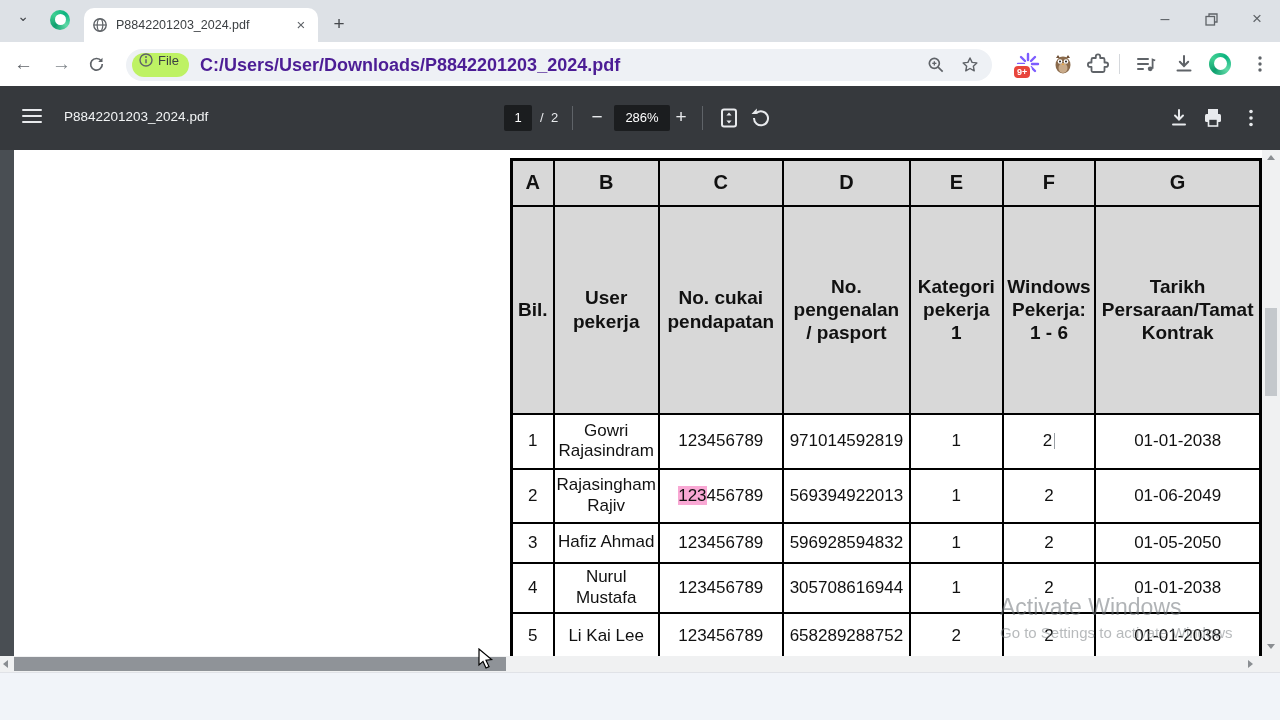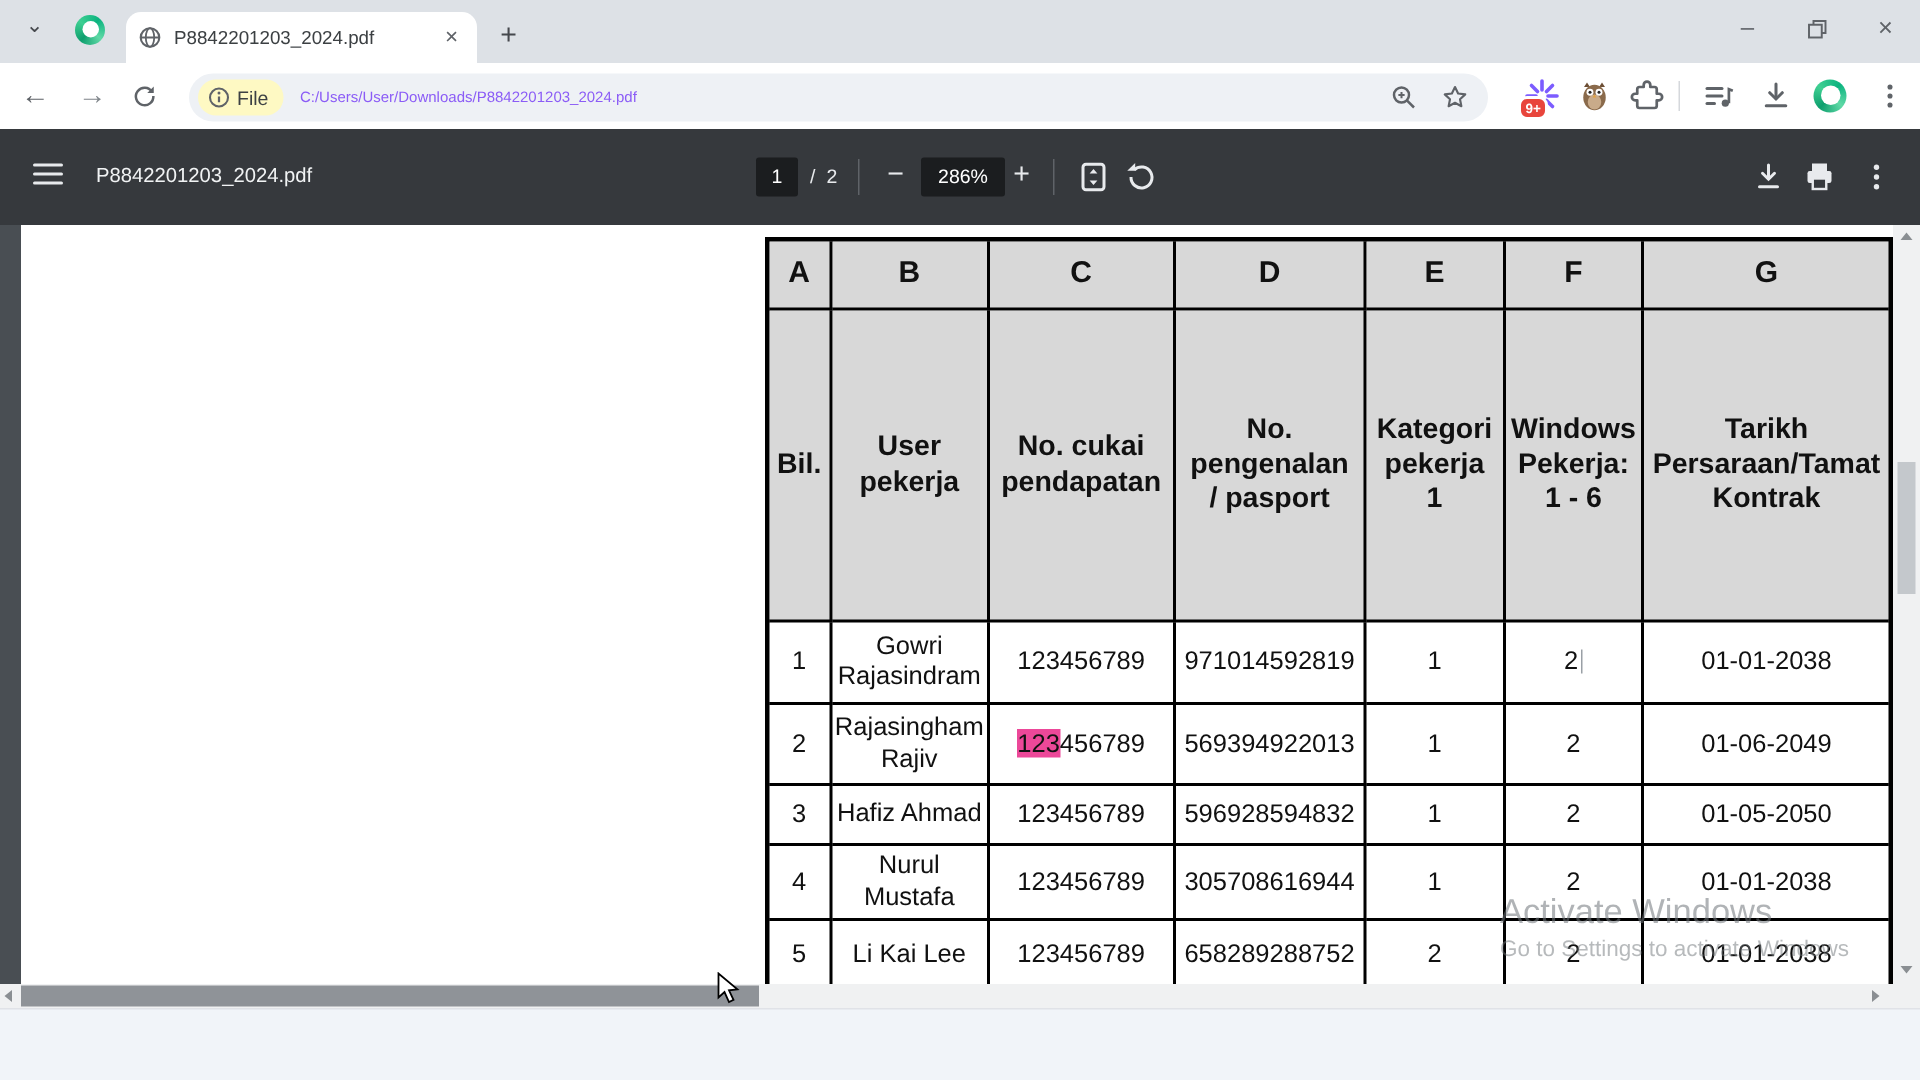--- a/index.html
+++ b/index.html
@@ -18,24 +18,24 @@
     font-size:19px;line-height:26px;text-align:center;border-radius:50%;}
   .winctl{position:absolute;top:0;height:38px;width:42px;display:flex;align-items:center;
     justify-content:center;color:#5f6368;}
   .swirl{border-radius:50%;background:conic-gradient(from 40deg,#0bb37f,#5fd9a6,#0e9f6e,#3ecf92,#0bb37f);position:relative;}
   .swirl::after{content:"";position:absolute;left:5px;top:4px;right:4px;bottom:5px;background:#fff;border-radius:50%;}
   
   #navbar{position:absolute;left:0;top:42px;width:1280px;height:44px;background:#ffffff;}
   .navglyph{font-size:19px;color:#5f6368;}
   .pill{position:absolute;left:126px;top:7px;width:866px;height:32px;background:#eef1f5;
     border-radius:16px;display:flex;align-items:center;}
-  .chip{display:flex;align-items:center;background:#fef9c3;border-radius:13px;height:24px;
+  .chip{display:flex;align-items:flex-start;background:#bef264;border-radius:13px;height:24px;
     padding:0 10px 0 7px;margin-left:6px;}
   .chip-label{font-size:13px;color:#3c4043;margin-left:5px;}
-  .url{font-size:10px;color:#8b5cf6;margin-left:11px;flex:1;}
+  .url{font-size:18px;color:#4c1d95;margin-left:11px;flex:1;font-weight:bold;}
   .exticon{position:absolute;top:10px;width:24px;height:24px;}
   .badge9{position:absolute;left:-4px;bottom:-4px;background:#e8453c;color:#fff;font-size:9px;
     font-weight:bold;border-radius:6px;padding:1px 3px;border:2px solid #fff;}
   
   #pdfbar{position:absolute;left:0;top:86px;width:1280px;height:64px;background:#36393d;color:#e8eaed;}
   .pdftitle{position:absolute;left:64px;top:23px;font-size:13.5px;font-weight:500;color:#f1f3f4;}
   .hamburger{position:absolute;left:22px;top:23px;width:20px;}
   .hamburger div{height:2px;background:#e8eaed;margin-bottom:4px;border-radius:1px;}
   .darkbox{background:#1b1d1f;color:#fff;text-align:center;border-radius:2px;}
   .toolsep{position:absolute;top:20px;width:1px;height:24px;background:#5f6368;}
@@ -44,21 +44,21 @@
   #viewer{position:absolute;left:0;top:150px;width:1280px;height:506px;background:#494e53;}
   #page{position:absolute;left:14px;top:0;width:1248px;height:506px;background:#fff;overflow:hidden;}
   table.sheet{position:absolute;left:496px;top:8px;border-collapse:collapse;table-layout:fixed;}
   table.sheet td{border:2px solid #000;text-align:center;vertical-align:middle;padding:0 2px;
     font-size:17px;color:#111;background:#fff;overflow:hidden;}
   table.sheet td.hd{background:#d8d8d8;font-weight:bold;font-size:19px;line-height:1.22;}
   table.sheet td.letter{background:#d8d8d8;font-weight:bold;font-size:20px;}
   table.sheet{border:3px solid #000;}
   .hl span{display:block;}
   .namecell{font-size:16px;line-height:1.18;}
-  .sel{background:#ec4899;}
+  .sel{background:#f9a8d4;}
   .caret{display:inline-block;width:1px;height:16px;background:#9aa0a6;vertical-align:-3px;margin-left:2px;}
   .wm{position:absolute;color:rgba(112,117,122,0.55);pointer-events:none;white-space:nowrap;}
   
   #hscroll{position:absolute;left:0;top:656px;width:1262px;height:16px;background:#f0f1f2;}
   #hthumb{position:absolute;left:14px;top:1px;width:492px;height:14px;background:#8f9398;}
   .sb-arrow{position:absolute;width:0;height:0;}
   #vscroll{position:absolute;left:1262px;top:150px;width:18px;height:522px;background:#f0f1f2;}
   #vthumb{position:absolute;left:3px;top:158px;width:12px;height:88px;background:#c4c8cc;}
   
   #taskbar{position:absolute;left:0;top:672px;width:1280px;height:48px;background:#f1f4f9;

